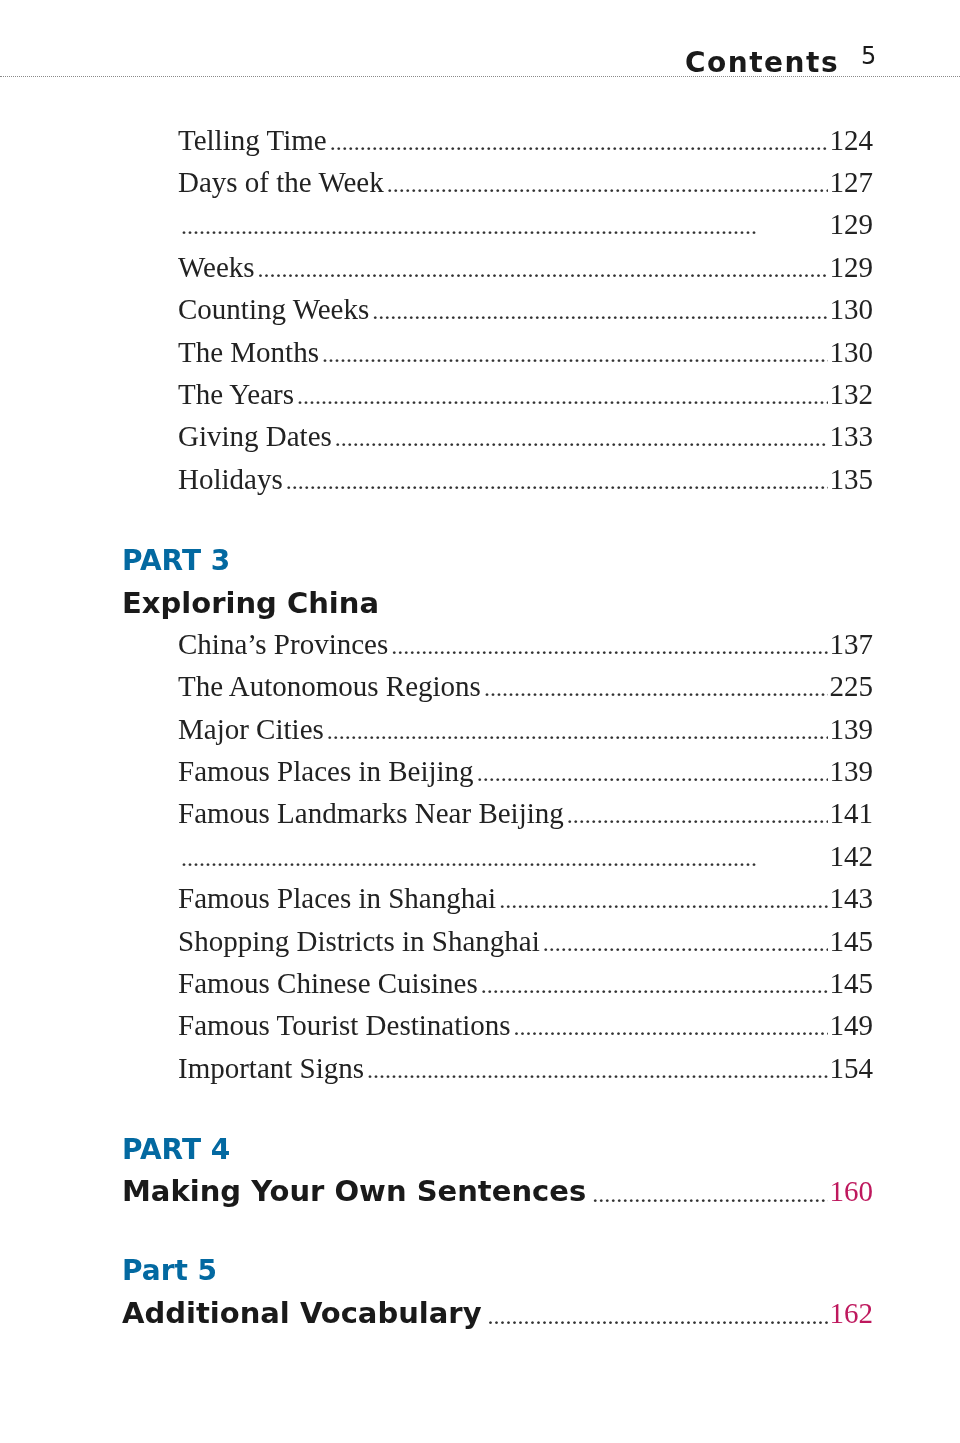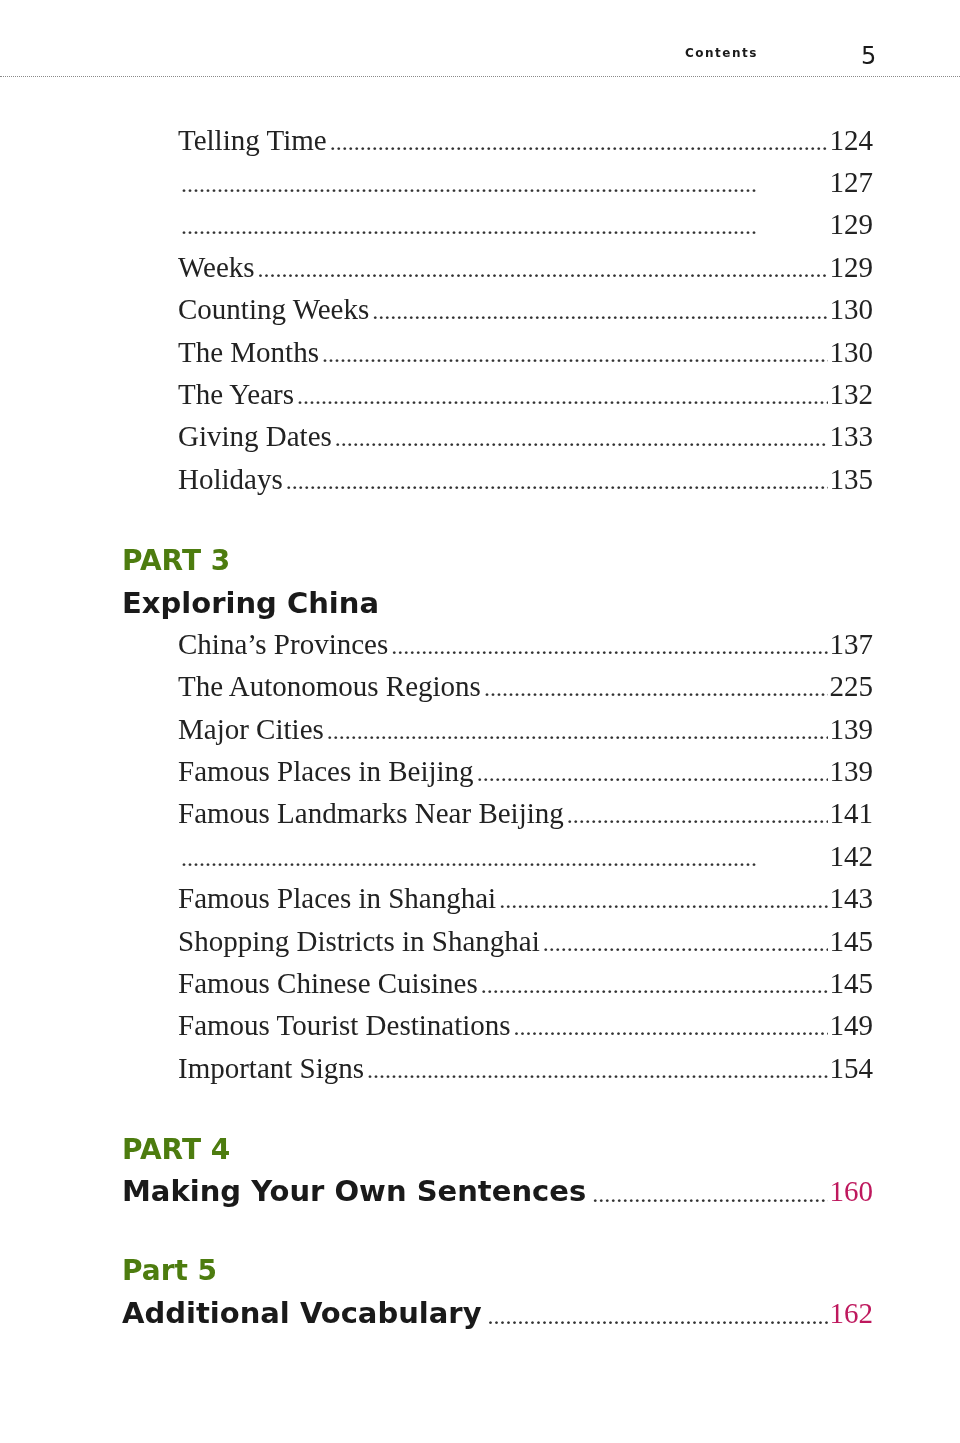--- a/index.html
+++ b/index.html
@@ -4,21 +4,21 @@
 <style>
   html, body { margin: 0; padding: 0; background: #ffffff; }
   body { width: 960px; height: 1443px; position: relative; overflow: hidden; }
   .running-head {
     position: absolute; top: 40px; left: 0; width: 960px; height: 36px;
     border-bottom: 1px dotted #8a8a8a;
   }
   .rh-title {
     position: absolute; left: 685px; top: 6px;
     font-family: "DejaVu Sans", sans-serif; font-weight: bold;
-    font-size: 12px; letter-spacing: 1.5px; color: #1a1a1a;
+    font-size: 28px; letter-spacing: 1.5px; color: #1a1a1a;
   }
   .rh-page {
     position: absolute; left: 861px; top: 2px;
     font-family: "DejaVu Sans", sans-serif; font-size: 24px; color: #1a1a1a;
   }
   .toc { position: absolute; left: 0; top: 0; width: 960px; }
   .entry {
     position: absolute; left: 178px; width: 695px; height: 40px;
     display: flex; align-items: baseline;
     font-family: "Liberation Serif", serif; font-size: 29px; color: #222222;
@@ -29,21 +29,21 @@
     font-size: 24px; color: #333;
   }
   .entry .leader::after {
     content: ". . . . . . . . . . . . . . . . . . . . . . . . . . . . . . . . . . . . . . . . . . . . . . . . . . . . . . . . . . . . . . . . . . . . . . . . . . . . . . . . . . . . . . . . . . . . . . . .";
     letter-spacing: -3px;
   }
   .entry .page { white-space: nowrap; }
   .part-num {
     position: absolute; left: 122px;
     font-family: "DejaVu Sans", sans-serif; font-weight: bold;
-    font-size: 28px; color: #4d7c0f;
+    font-size: 28px; color: #0369a1;
   }
   .part-title {
     position: absolute; left: 122px; width: 751px;
     display: flex; align-items: flex-end;
     font-family: "DejaVu Sans", sans-serif; font-weight: bold;
     font-size: 29px; color: #1a1a1a;
   }
   .part-title .label { white-space: nowrap; }
   .part-title .leader {
     flex: 1; overflow: hidden; white-space: nowrap; margin: 0 2px 0 6px;
@@ -66,20 +66,21 @@
 </div>
 
 <div class="toc">
 
   <div class="entry" style="top:124px">
       <span class="label">Telling Time</span>
       <span class="leader"></span>
       <span class="page">124</span>
     </div>
   <div class="entry" style="top:166px">
+      <span class="label">Days of the Week</span>
       <span class="leader"></span>
       <span class="page">127</span>
     </div>
   <div class="entry" style="top:208px">
       <span class="leader"></span>
       <span class="page">129</span>
     </div>
   <div class="entry" style="top:251px">
       <span class="label">Weeks</span>
       <span class="leader"></span>

